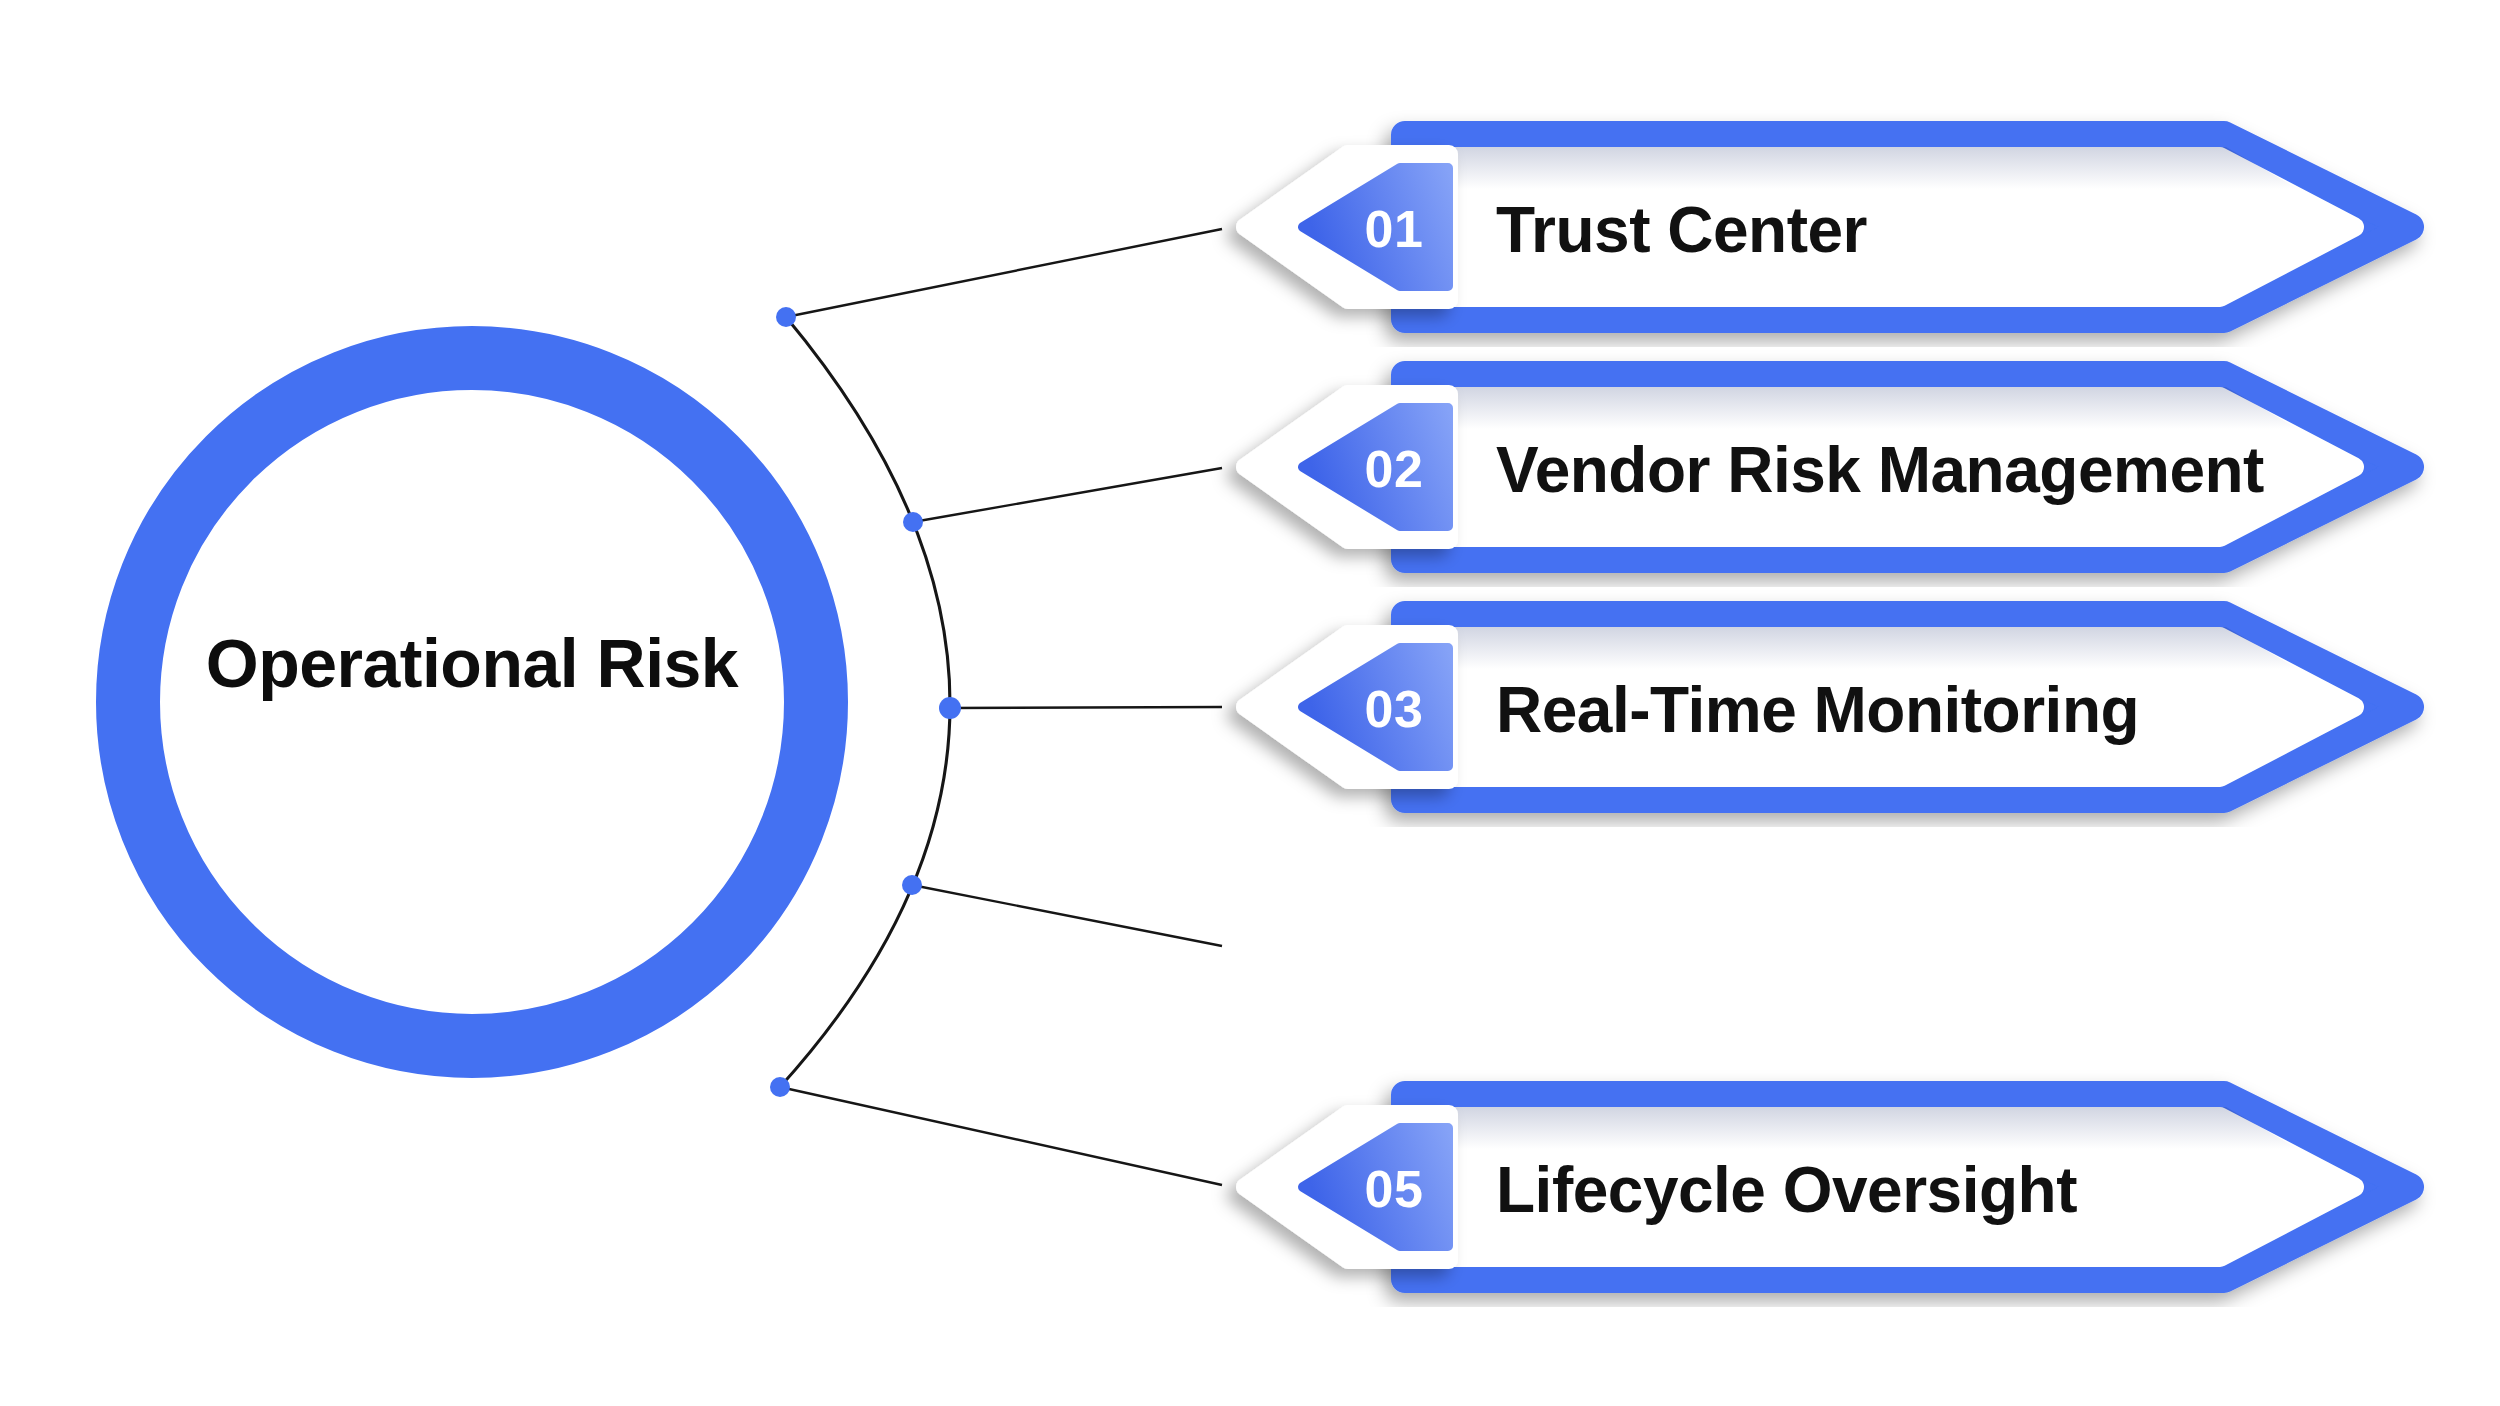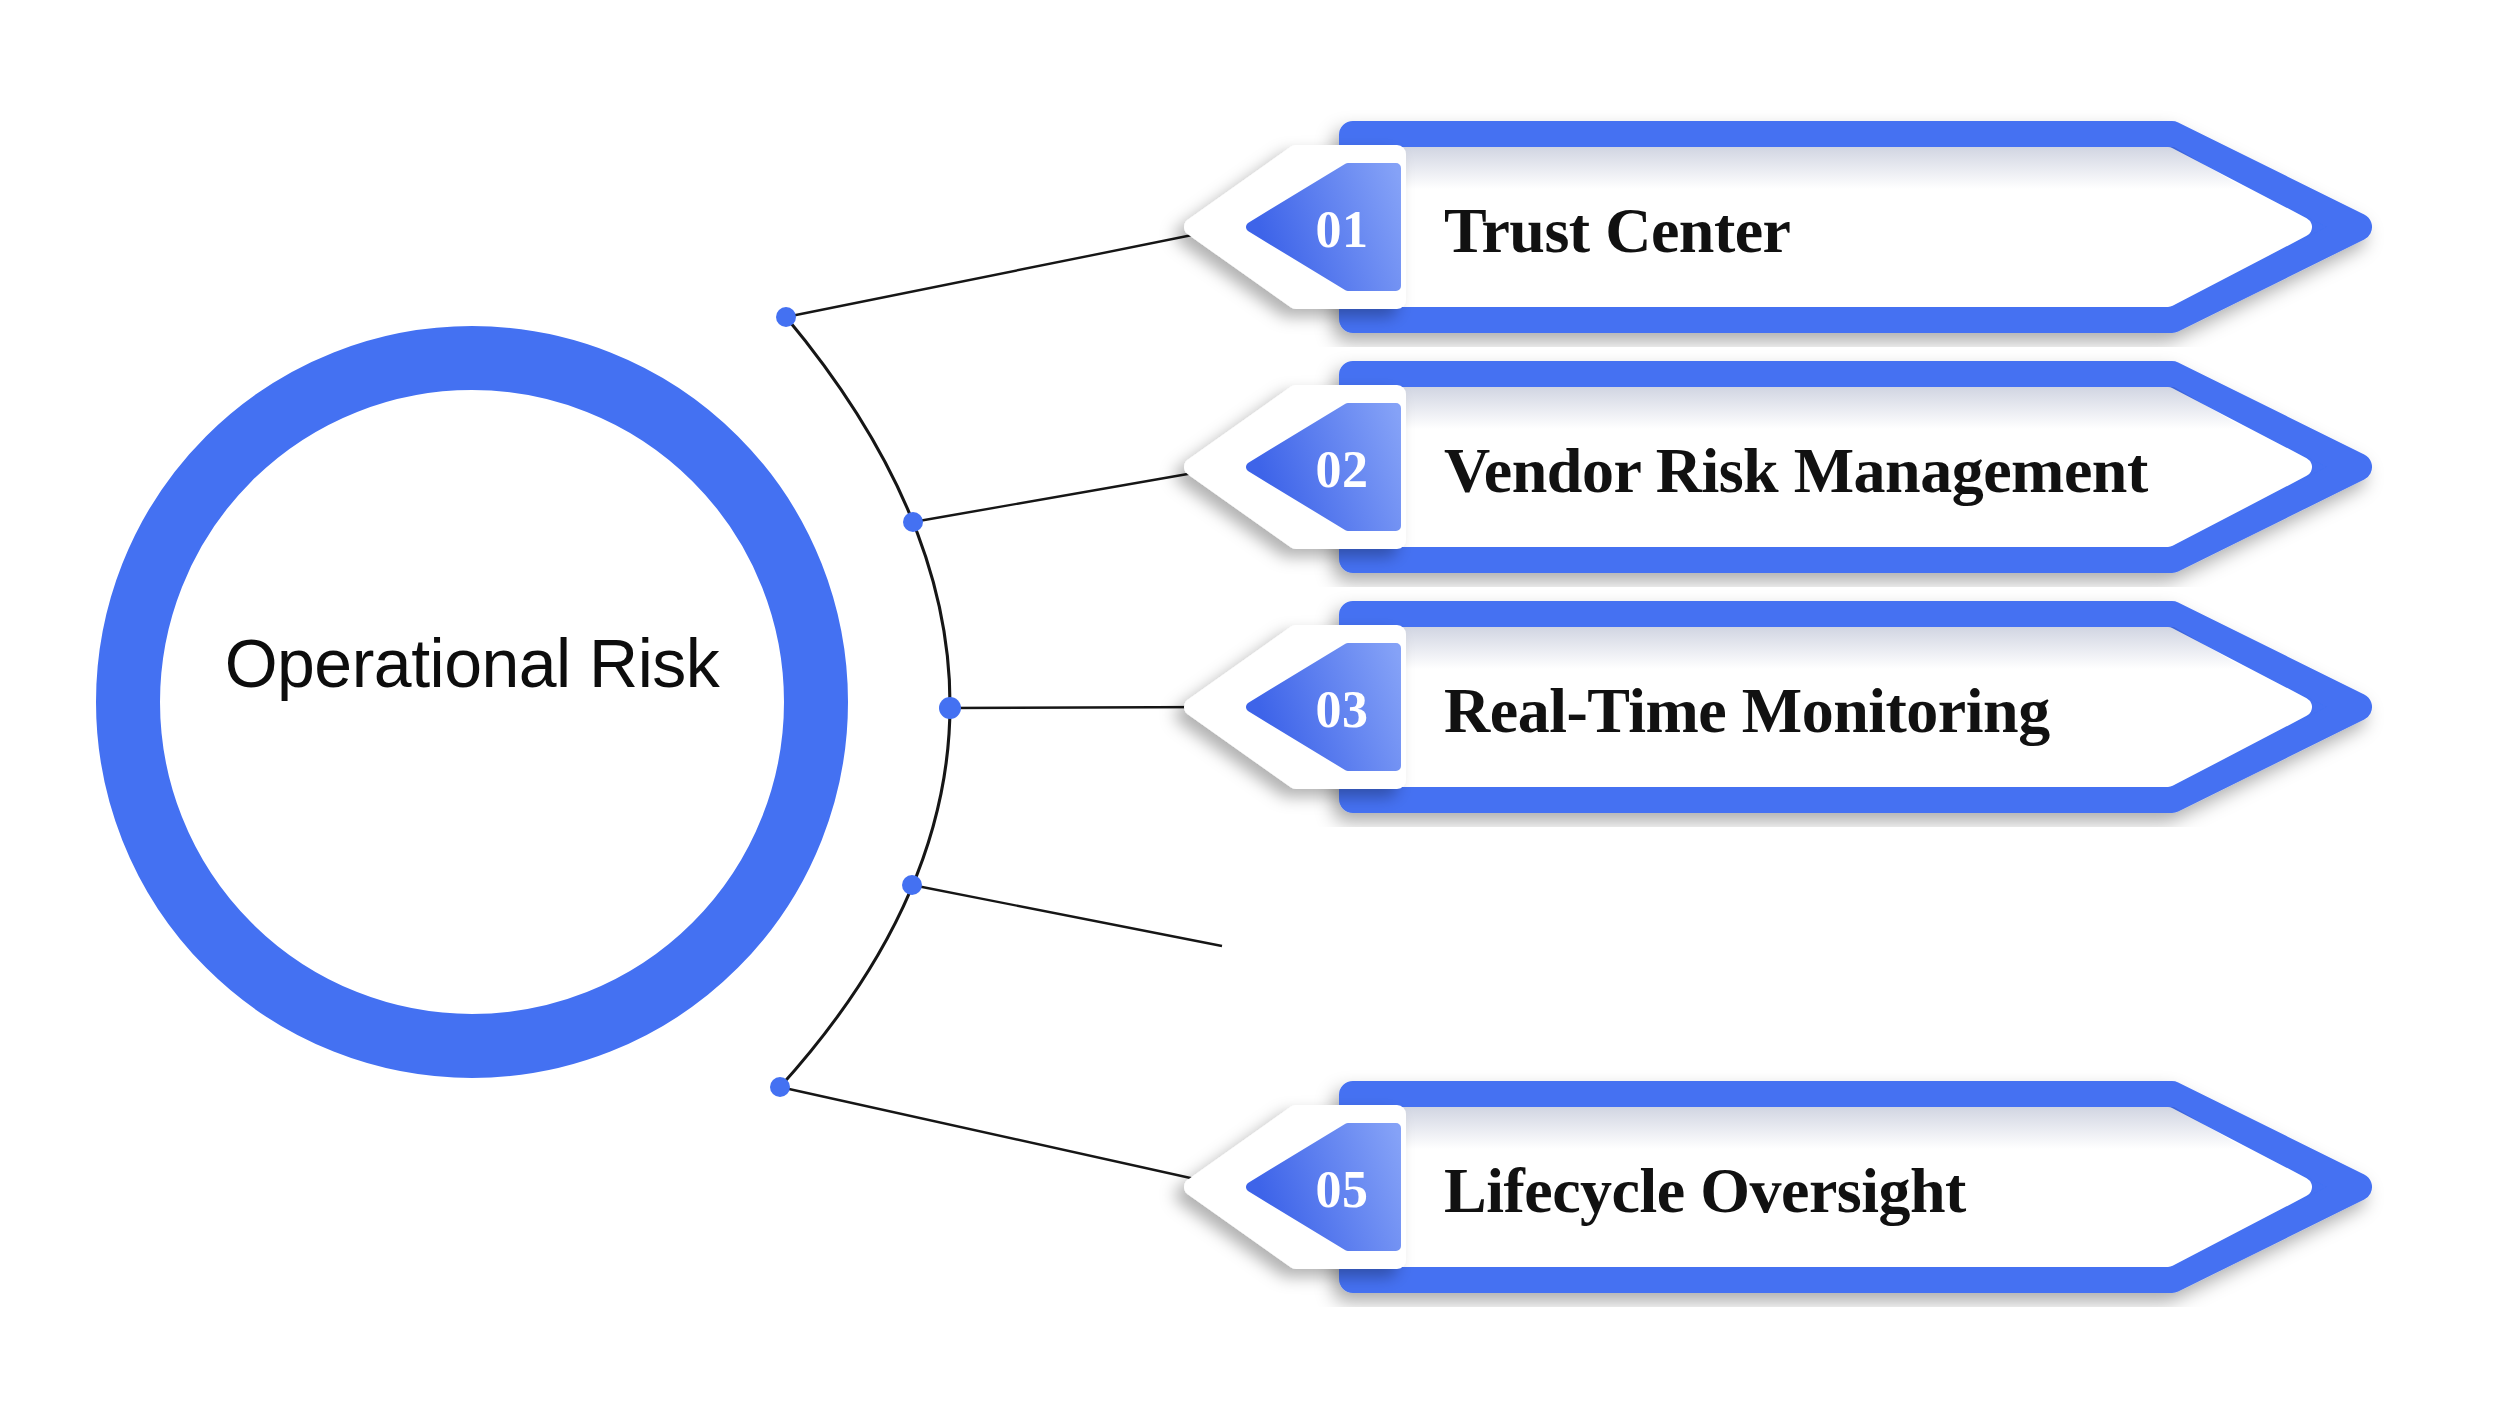--- a/index.html
+++ b/index.html
@@ -10,24 +10,24 @@
   .stage{position:absolute;inset:0;}
   svg{display:block;}
   .bg-net{position:absolute;left:0;top:0;}
   .central-circle{
     position:absolute;left:96px;top:326px;width:752px;height:752px;
     border:64px solid #4471F2;border-radius:50%;box-sizing:border-box;
     background:#ffffff;
   }
   .central-title{
     position:absolute;left:122px;top:618px;width:700px;height:184px;
-    text-align:center;font-weight:normal;font-size:68px;line-height:90px;
+    text-align:center;font-weight:bold;font-size:68px;line-height:90px;
     color:#0d0d0d;letter-spacing:-0.5px;
   }
-  .item{position:absolute;left:1144px;width:1260px;height:240px;font-family:Liberation Serif, serif;}
+  .item{position:absolute;left:1196px;width:1260px;height:240px;}
   .item-num{
     font-weight:bold;font-size:52px;fill:#ffffff;letter-spacing:0.5px;
   }
   .item-label{
     font-weight:bold;font-size:64px;fill:#111111;letter-spacing:-0.5px;
   }
 </style>
 </head>
 <body>
 

